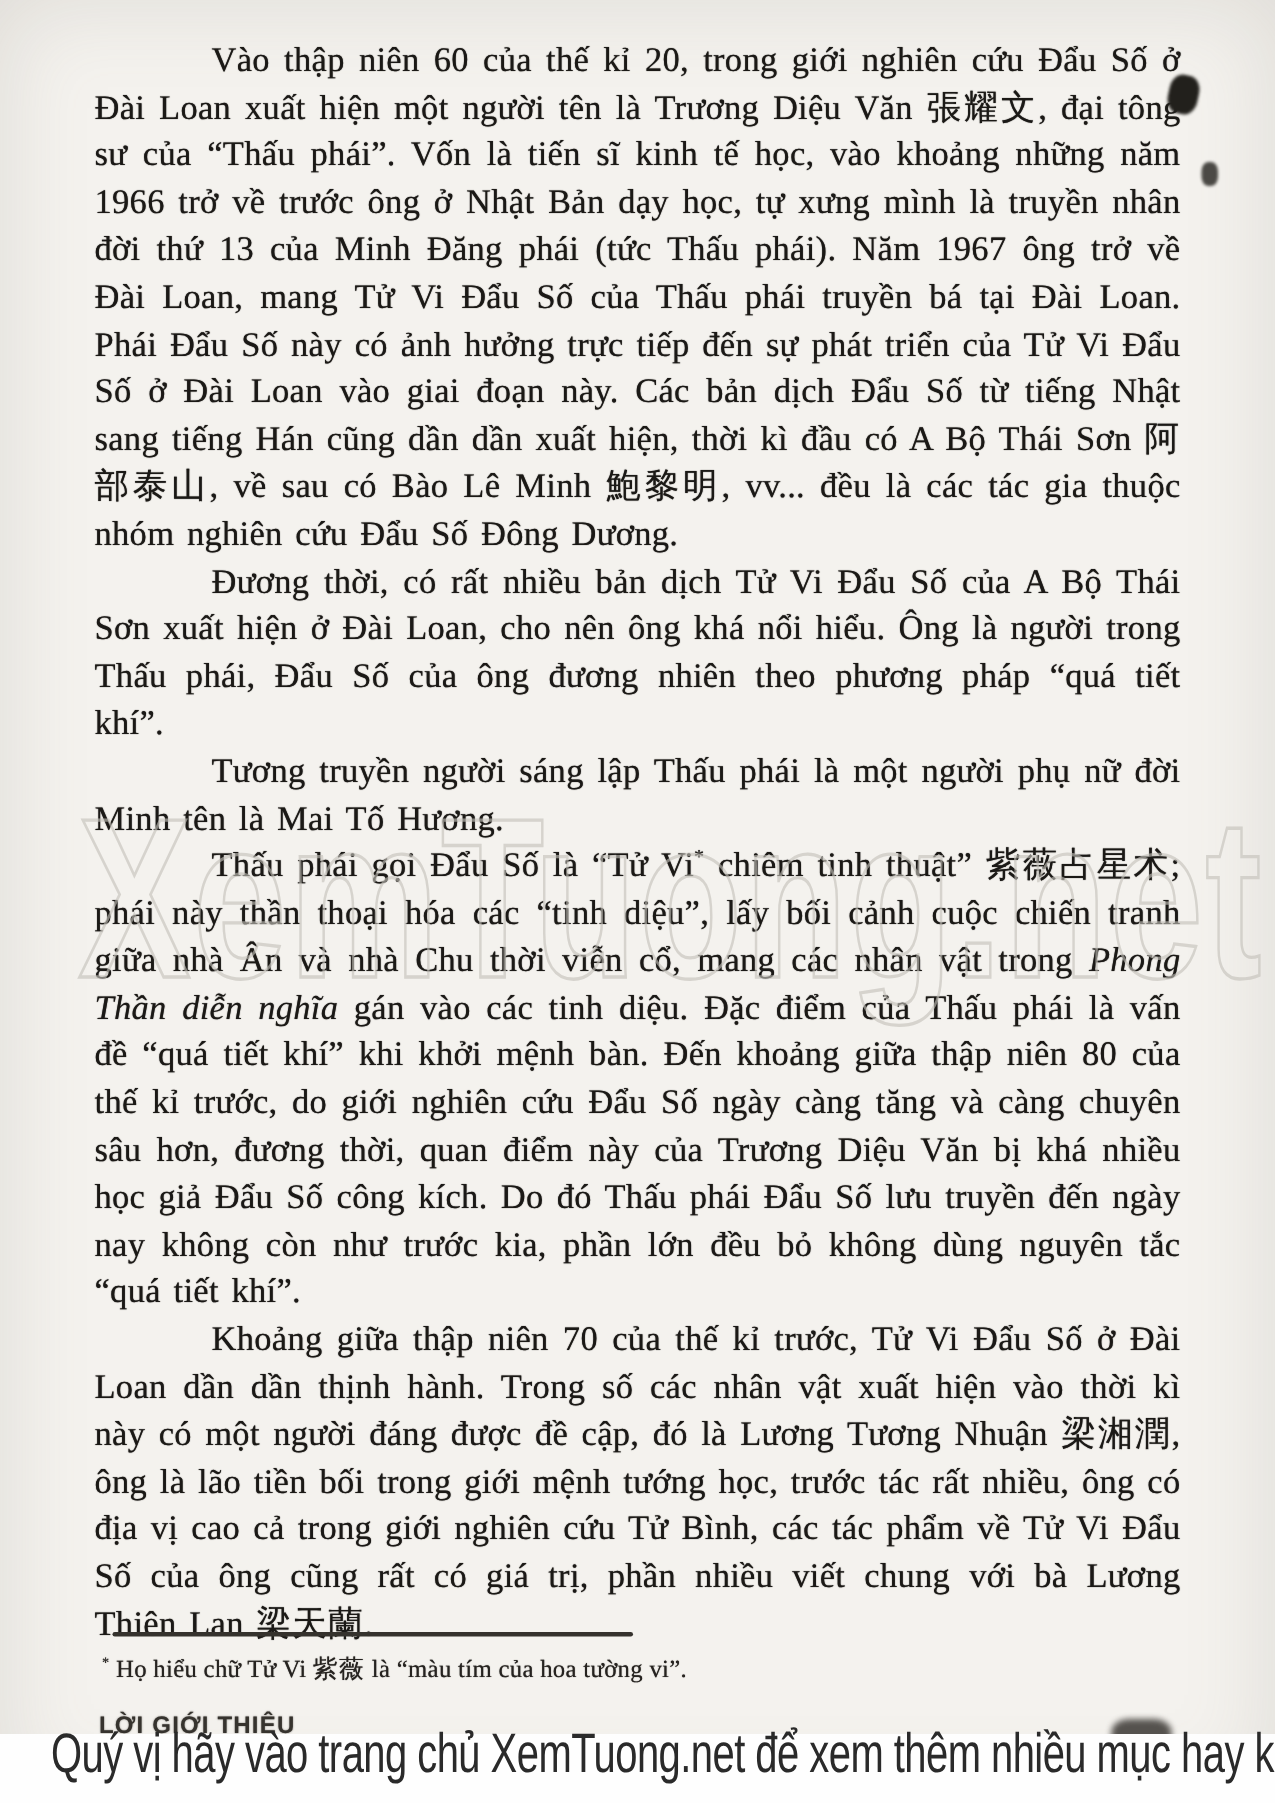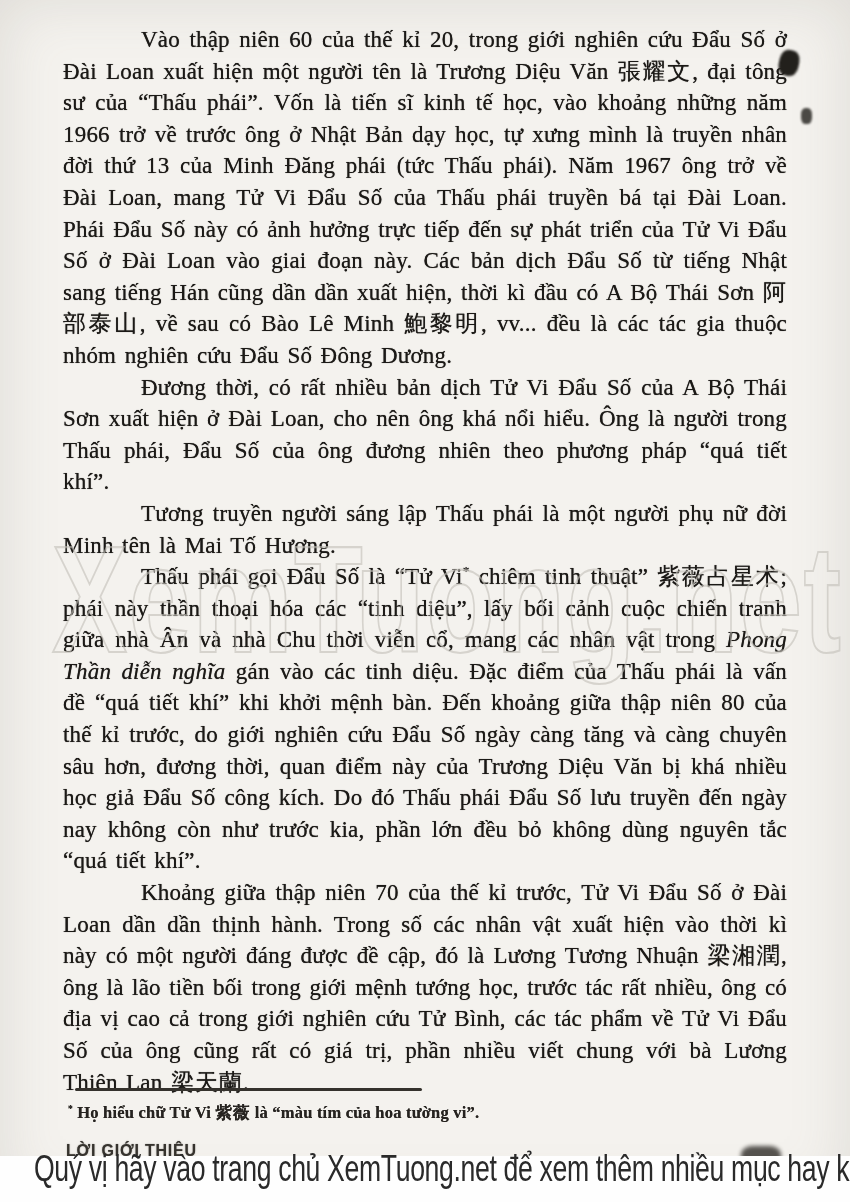--- a/index.html
+++ b/index.html
@@ -58,21 +58,21 @@
     left:75px;top:1088px;
     width:347px;height:3px;
     background:#35322d;
     border-radius:2px;
   }
   .footnote{
     position:absolute;
     left:68px;top:1102px;
     width:700px;
     font-size:16.5px;
-    font-weight:700;
+    font-weight:400;
     letter-spacing:.2px;
     color:#262320;
     text-shadow:0 0 .6px rgba(25,22,18,.8);
   }
   
   .footer-label{
     position:absolute;
     left:66px;top:1142px;
     font-family:"Liberation Sans","DejaVu Sans",sans-serif;
     font-size:16px;

